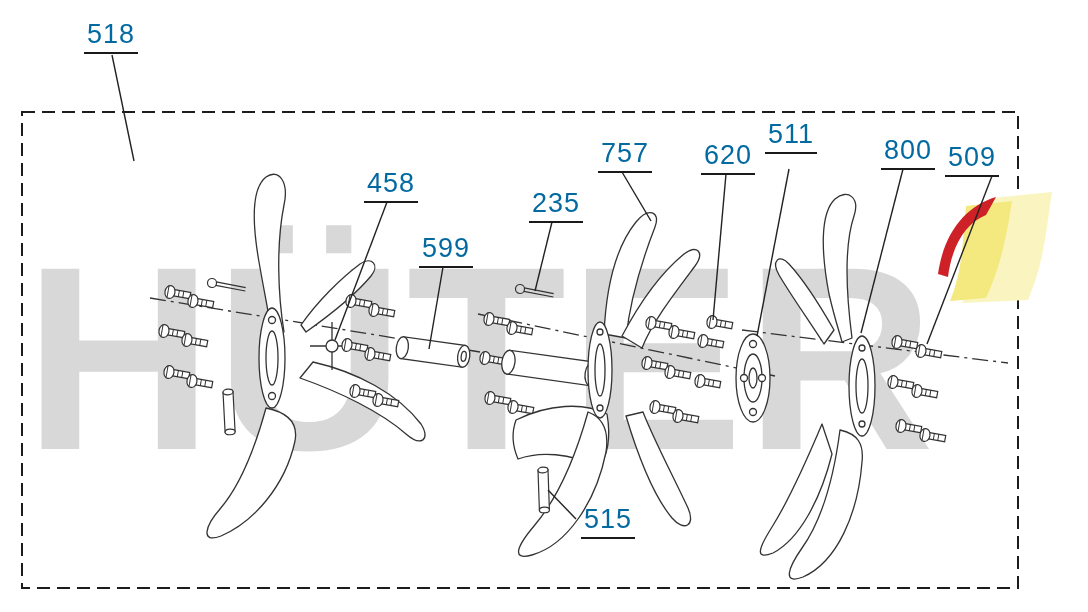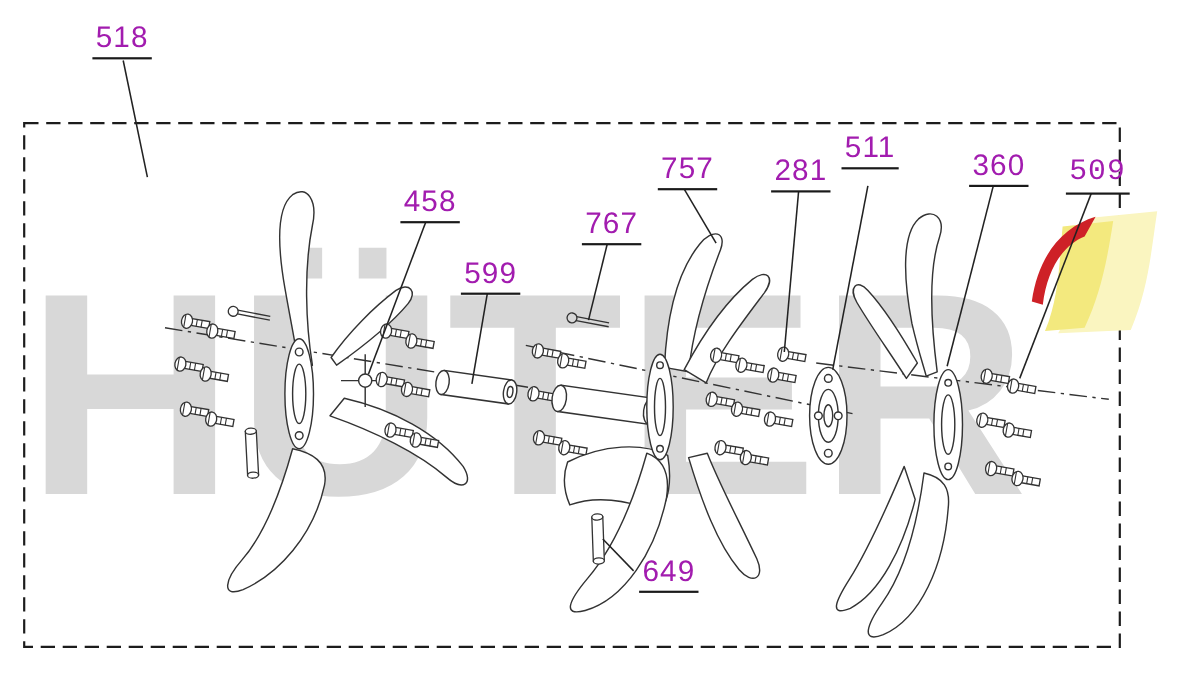--- a/index.html
+++ b/index.html
@@ -1,19 +1,19 @@
 <!DOCTYPE html>
 <html><head>
 <meta charset="utf-8">
 <style>
   html,body{margin:0;padding:0;background:#fff;}
   .stage{position:relative;width:1088px;height:612px;background:#fff;overflow:hidden;
          font-family:"Liberation Sans",sans-serif;}
   .stage svg{position:absolute;left:0;top:0;}
-  .part-label{position:absolute;font-size:27px;line-height:1.05;color:#a21caf;
+  .part-label{position:absolute;font-size:27px;line-height:1.05;color:#0369a1;
               border-bottom:2px solid #1a1a1a;padding:0 3px 4px;letter-spacing:1px;}
   .wm{font-family:"Liberation Sans",sans-serif;font-weight:700;}
   .border-rect{fill:none;stroke-width:2;stroke-dasharray:13 7;}
   .art path,.art rect,.art ellipse,.art circle{fill:#fff;stroke:#333;stroke-width:1.3;stroke-linejoin:round;}
   .art .nofill{fill:none;}
   .axis{fill:none;stroke:#3a3a3a;stroke-width:1.1;stroke-dasharray:16 5 3 5;}
   .leaders line{stroke:#222;stroke-width:1.4;}
 </style>
 </head>
 <body>
@@ -192,21 +192,21 @@
     <line x1="789" y1="169" x2="757" y2="336"></line>
     <line x1="903" y1="169" x2="861" y2="333"></line>
     <line x1="992" y1="176" x2="927" y2="344"></line>
     <line x1="576" y1="519" x2="548" y2="490"></line>
   </g>
 </svg>
 
 <div class="part-label" style="left:84px;top:20px;"><span>518</span></div>
 <div class="part-label" style="left:364px;top:169px;"><span>458</span></div>
 <div class="part-label" style="left:419px;top:234px;"><span>599</span></div>
-<div class="part-label" style="left:529px;top:189px;"><span>767</span></div>
+<div class="part-label" style="left:529px;top:189px;"><span>235</span></div>
 <div class="part-label" style="left:598px;top:139px;"><span>757</span></div>
-<div class="part-label" style="left:701px;top:141px;"><span>281</span></div>
+<div class="part-label" style="left:701px;top:141px;"><span>620</span></div>
 <div class="part-label" style="left:765px;top:120px;"><span>511</span></div>
-<div class="part-label" style="left:881px;top:136px;"><span>360</span></div>
-<div class="part-label" style="left:969px;top:143px;font-family:Liberation Mono, monospace;"><span>509</span></div>
-<div class="part-label" style="left:581px;top:505px;"><span>649</span></div>
+<div class="part-label" style="left:881px;top:136px;"><span>800</span></div>
+<div class="part-label" style="left:945px;top:143px;"><span>509</span></div>
+<div class="part-label" style="left:581px;top:505px;"><span>515</span></div>
 
 </div>
 
 </body></html>

